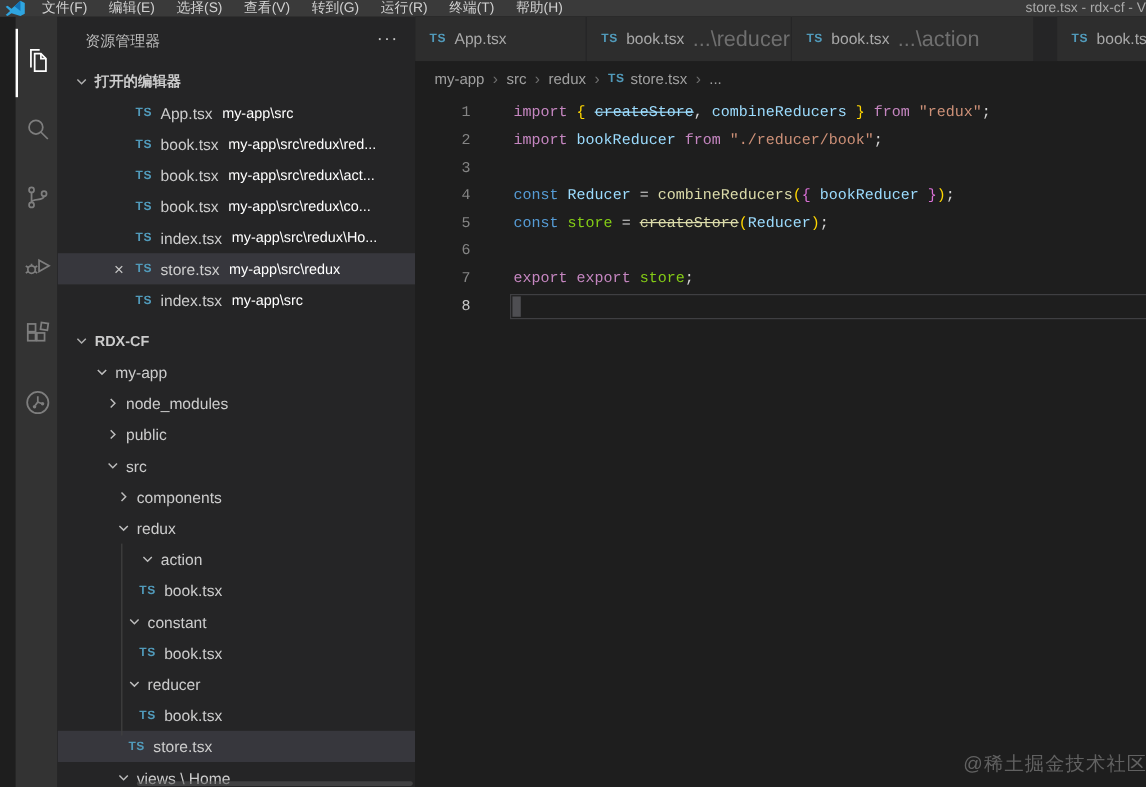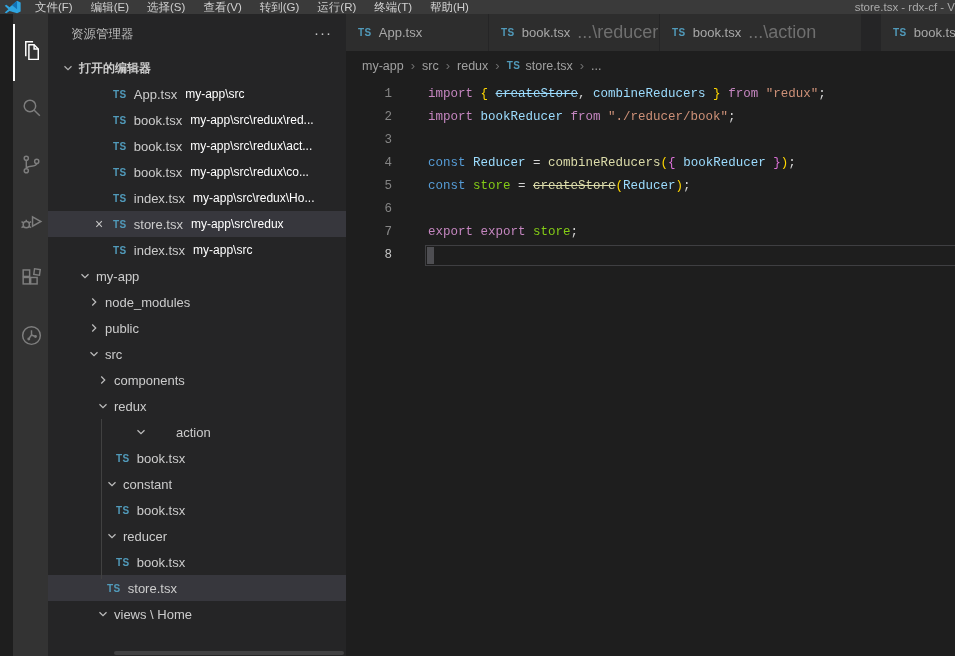--- a/index.html
+++ b/index.html
@@ -195,20 +195,28 @@
           <span class="fpath">my-app\src\redux</span>
         </div>
         <div class="row oe">
           <span class="oe-spacer"></span>
           <span class="ts">TS</span>
           <span class="fname">index.tsx</span>
           <span class="fpath">my-app\src</span>
         </div>
       </div>
 
+    <div class="sec-head rdx">
+      <span class="chev">
+        <svg viewBox="0 0 16 16" width="14" height="14">
+            <path d="M4 6l4 4 4-4" fill="none" stroke="currentColor" stroke-width="1.4"></path>
+          </svg>
+      </span>
+      <span>RDX-CF</span>
+    </div>
 
     <div id="file-tree" style="position:relative;">
       <div class="indent-guide" style="left:53px;top:156px;height:160px;"></div>
     <div class="row tree" style="padding-left: 30px;">
           <span class="chev">
             <svg viewBox="0 0 16 16" width="14" height="14">
               <path d="M4 6l4 4 4-4" fill="none" stroke="currentColor" stroke-width="1.4"></path>
             </svg>
           </span>
           <span class="flabel">my-app</span>
@@ -246,21 +254,21 @@
           <span class="flabel">components</span>
         </div>
         <div class="row tree" style="padding-left: 48px;">
           <span class="chev">
             <svg viewBox="0 0 16 16" width="14" height="14">
               <path d="M4 6l4 4 4-4" fill="none" stroke="currentColor" stroke-width="1.4"></path>
             </svg>
           </span>
           <span class="flabel">redux</span>
         </div>
-        <div class="row tree" style="padding-left: 86px; gap: 24px;">
+        <div class="row tree" style="padding-left: 68px;">
           <span class="chev">
             <svg viewBox="0 0 16 16" width="14" height="14">
               <path d="M4 6l4 4 4-4" fill="none" stroke="currentColor" stroke-width="1.4"></path>
             </svg>
           </span>
           <span class="flabel">action</span>
         </div>
         <div class="row tree" style="padding-left: 66px;">
           <span class="ts" style="margin-left: 2px;">TS</span>
           <span class="flabel">book.tsx</span>
@@ -368,15 +376,16 @@
           <span class="ln">7</span>
           <span class="lc"><span class="kw">export </span><span class="kw">export </span><span class="cv">store</span><span class="pn">;</span></span>
         </div>
         <div class="code-line cur">
           <span class="ln">8</span>
           <span class="lc"></span>
           <div class="curbox"></div>
           <div class="cursor"></div>
         </div>
       </div>
+    <div class="watermark">@稀土掘金技术社区</div>
   </div>
 
 </div>
 
 </body></html>

